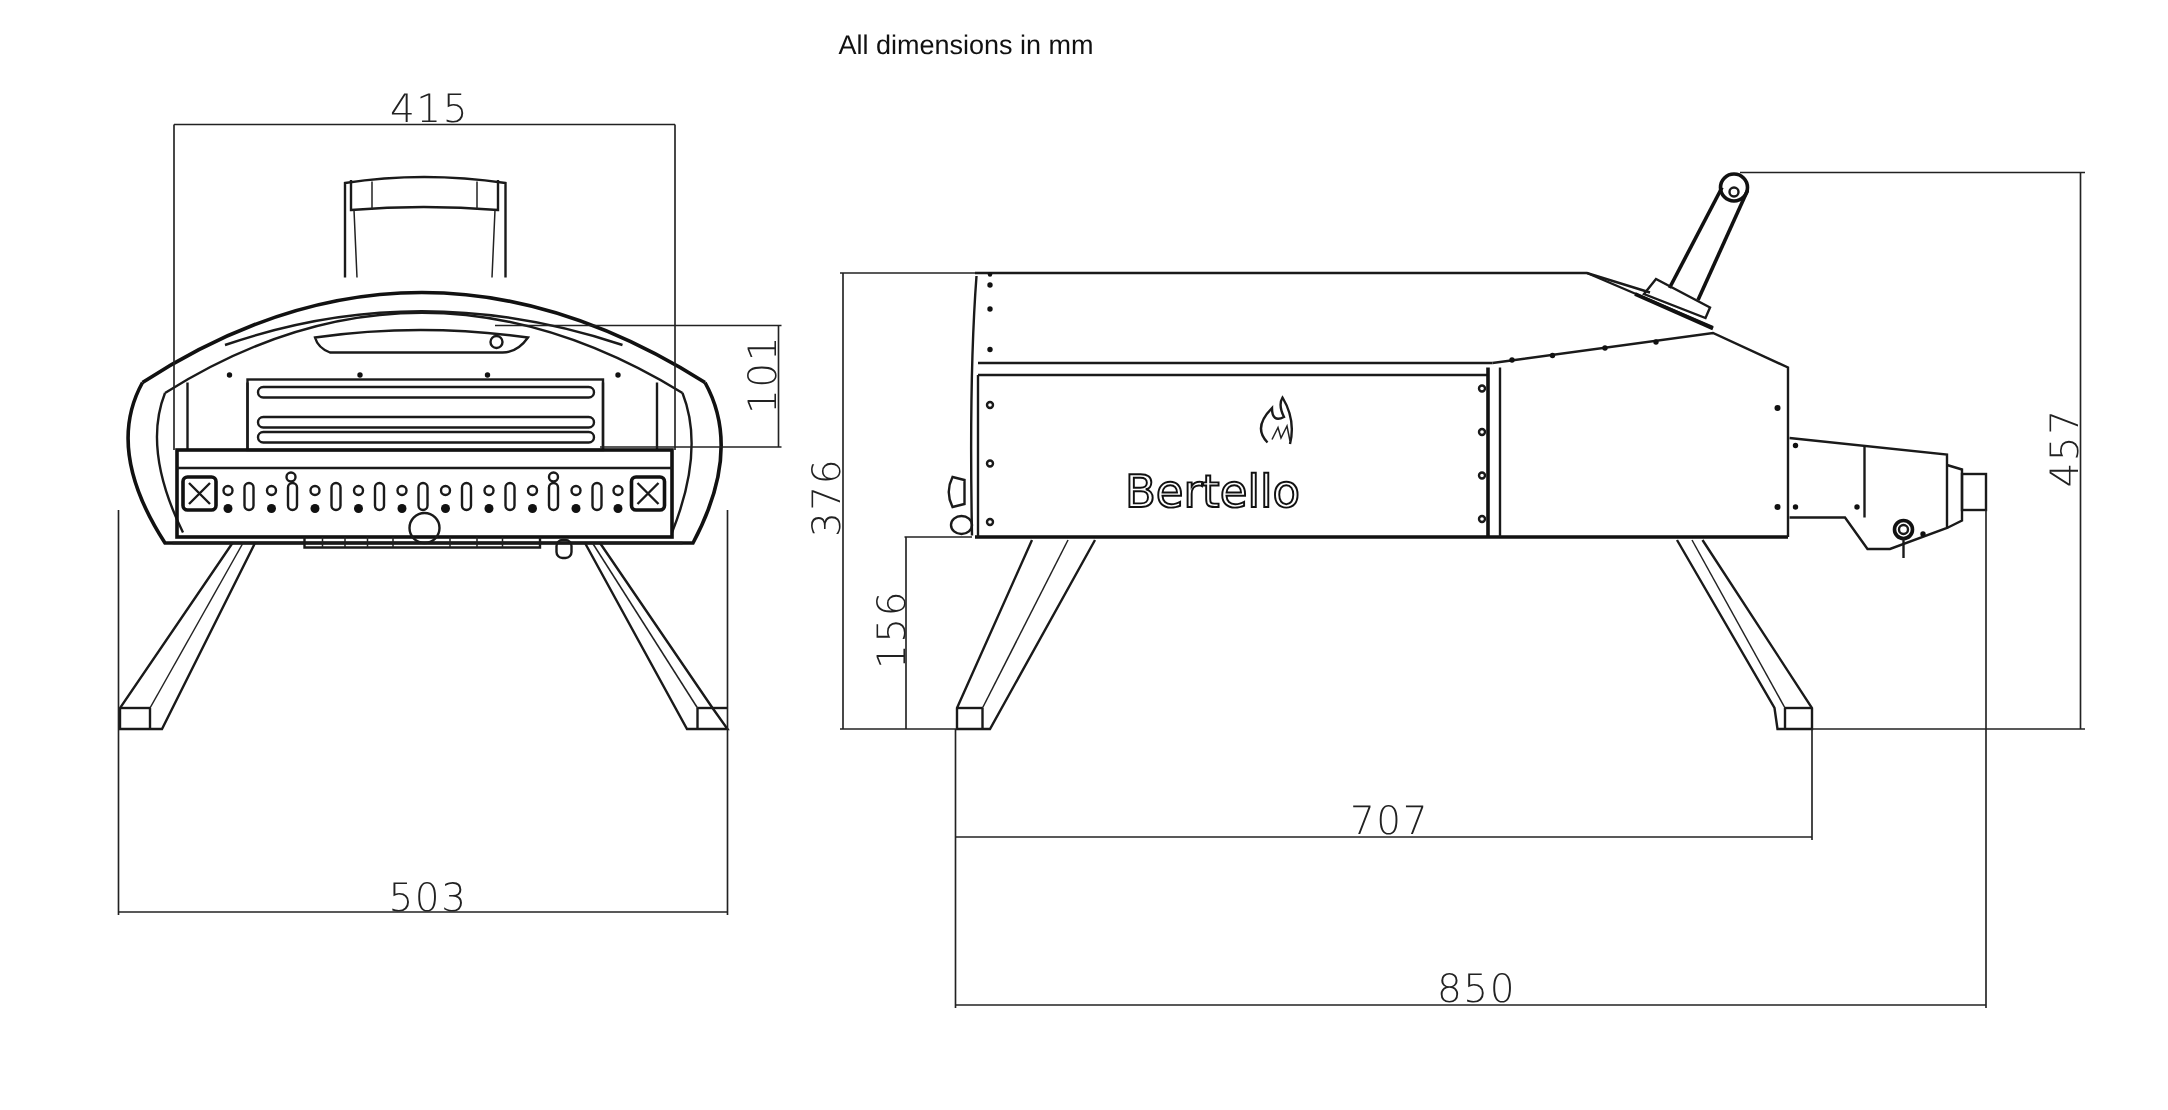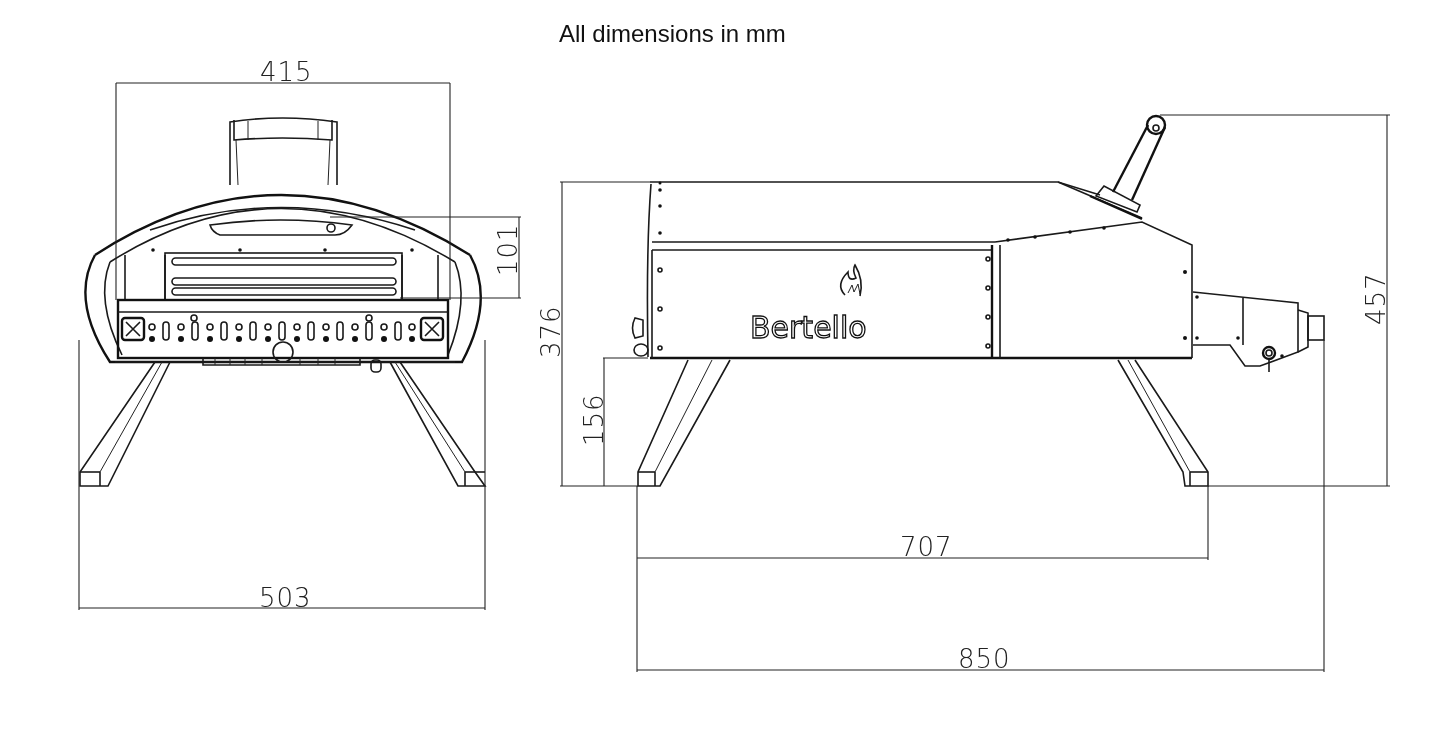--- a/index.html
+++ b/index.html
@@ -1,17 +1,17 @@
 <!DOCTYPE html>
 <html><head>
 <meta charset="utf-8">
 <style>
   html,body{margin:0;padding:0;background:#ffffff;}
   body{width:1445px;height:740px;position:relative;overflow:hidden;font-family:"Liberation Sans",sans-serif;}
-  #title{position:absolute;left:559px;top:20px;font-size:24px;color:#111;font-family:"Liberation Sans",sans-serif;}
+  #title{position:absolute;left:559px;top:20px;font-size:18px;color:#111;font-family:"Liberation Sans",sans-serif;}
   svg{position:absolute;left:0;top:0;}
   .ln{stroke:#1a1a1a;fill:none;stroke-width:1.6;}
   .thk{stroke:#111;fill:none;stroke-width:2.4;}
   .thin{stroke:#222;fill:none;stroke-width:1;}
   .dim{stroke:#222;fill:none;stroke-width:1.1;}
   .dot{fill:#111;}
   .dimtxt{font-family:"DejaVu Sans",sans-serif;font-size:26px;fill:#222;font-weight:200;letter-spacing:1px;}
   .brand{font-family:"DejaVu Sans",sans-serif;font-size:30px;fill:none;stroke:#111;stroke-width:1.3;}
 </style>
 </head>

